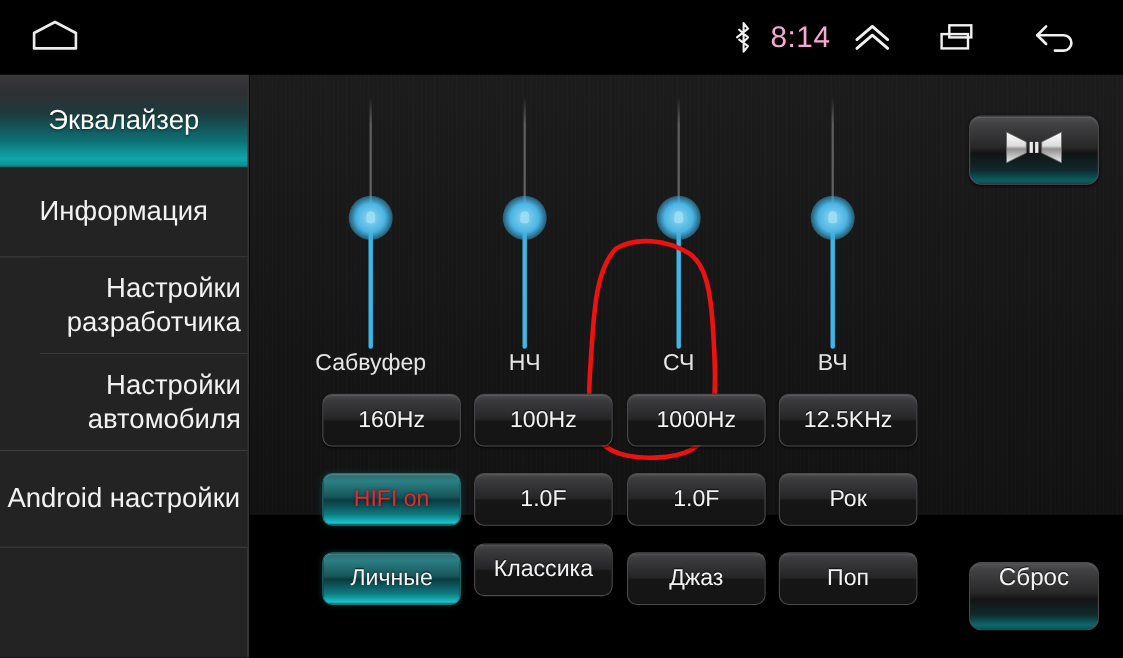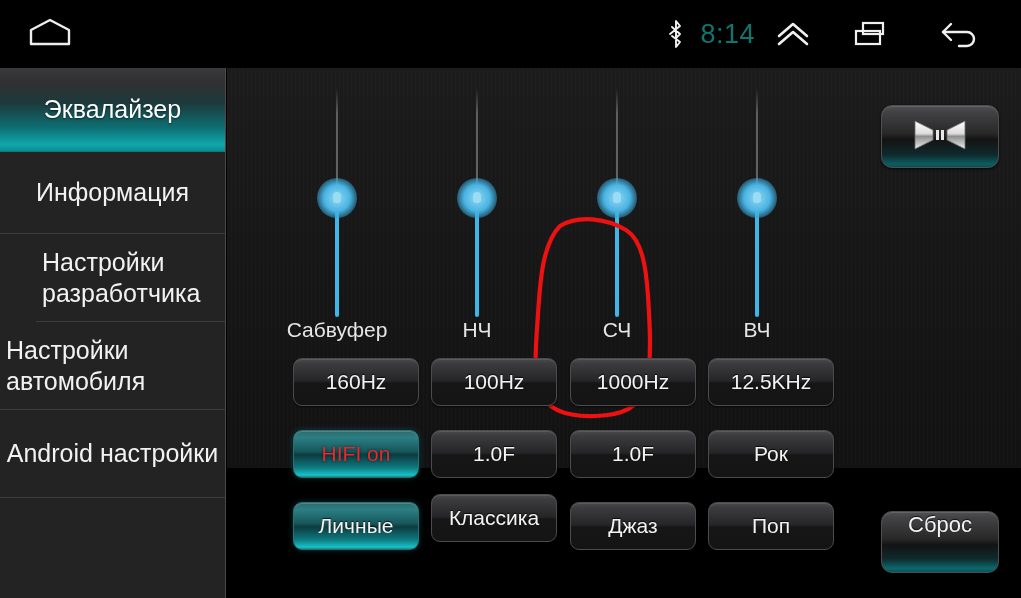--- a/index.html
+++ b/index.html
@@ -28,39 +28,39 @@
   #statusbar .sb-spacer { flex: 1; }
   #statusbar .sb-right {
     display: flex; align-items: center; gap: 0px; padding-right: 18px;
   }
   .sb-ico {
     display: flex; align-items: center; justify-content: center;
     height: 68px;
   }
   #bt-icon { width: 40px; }
   #clock {
-    color: #0f766e; font-size: 27px; letter-spacing: 0.5px;
+    color: #f9a8d4; font-size: 27px; letter-spacing: 0.5px;
     padding: 0 6px 0 4px; font-family: "Liberation Sans", sans-serif;
   }
   #chev-icon { width: 64px; }
   #recents-icon { width: 92px; }
   #back-icon { width: 86px; }
 
   
   #sidebar {
     position: absolute; left: 0; top: 68px;
     width: 226px; height: 530px;
     background: #232324;
     border-right: 1px solid #4a4a4c;
     box-sizing: border-box;
   }
   .side-item {
     position: relative;
     display: flex; align-items: center; justify-content: center;
-    text-align: left;
+    text-align: right;
     color: #f2f2f2;
     font-size: 25px;
     line-height: 31px;
     border-bottom: 1px solid #3c3c3e;
     box-sizing: border-box;
     background: #232324;
   }
   .side-item .side-label { display: block; padding: 0 6px; }
   .side-item.active {
     background: linear-gradient(to bottom,

